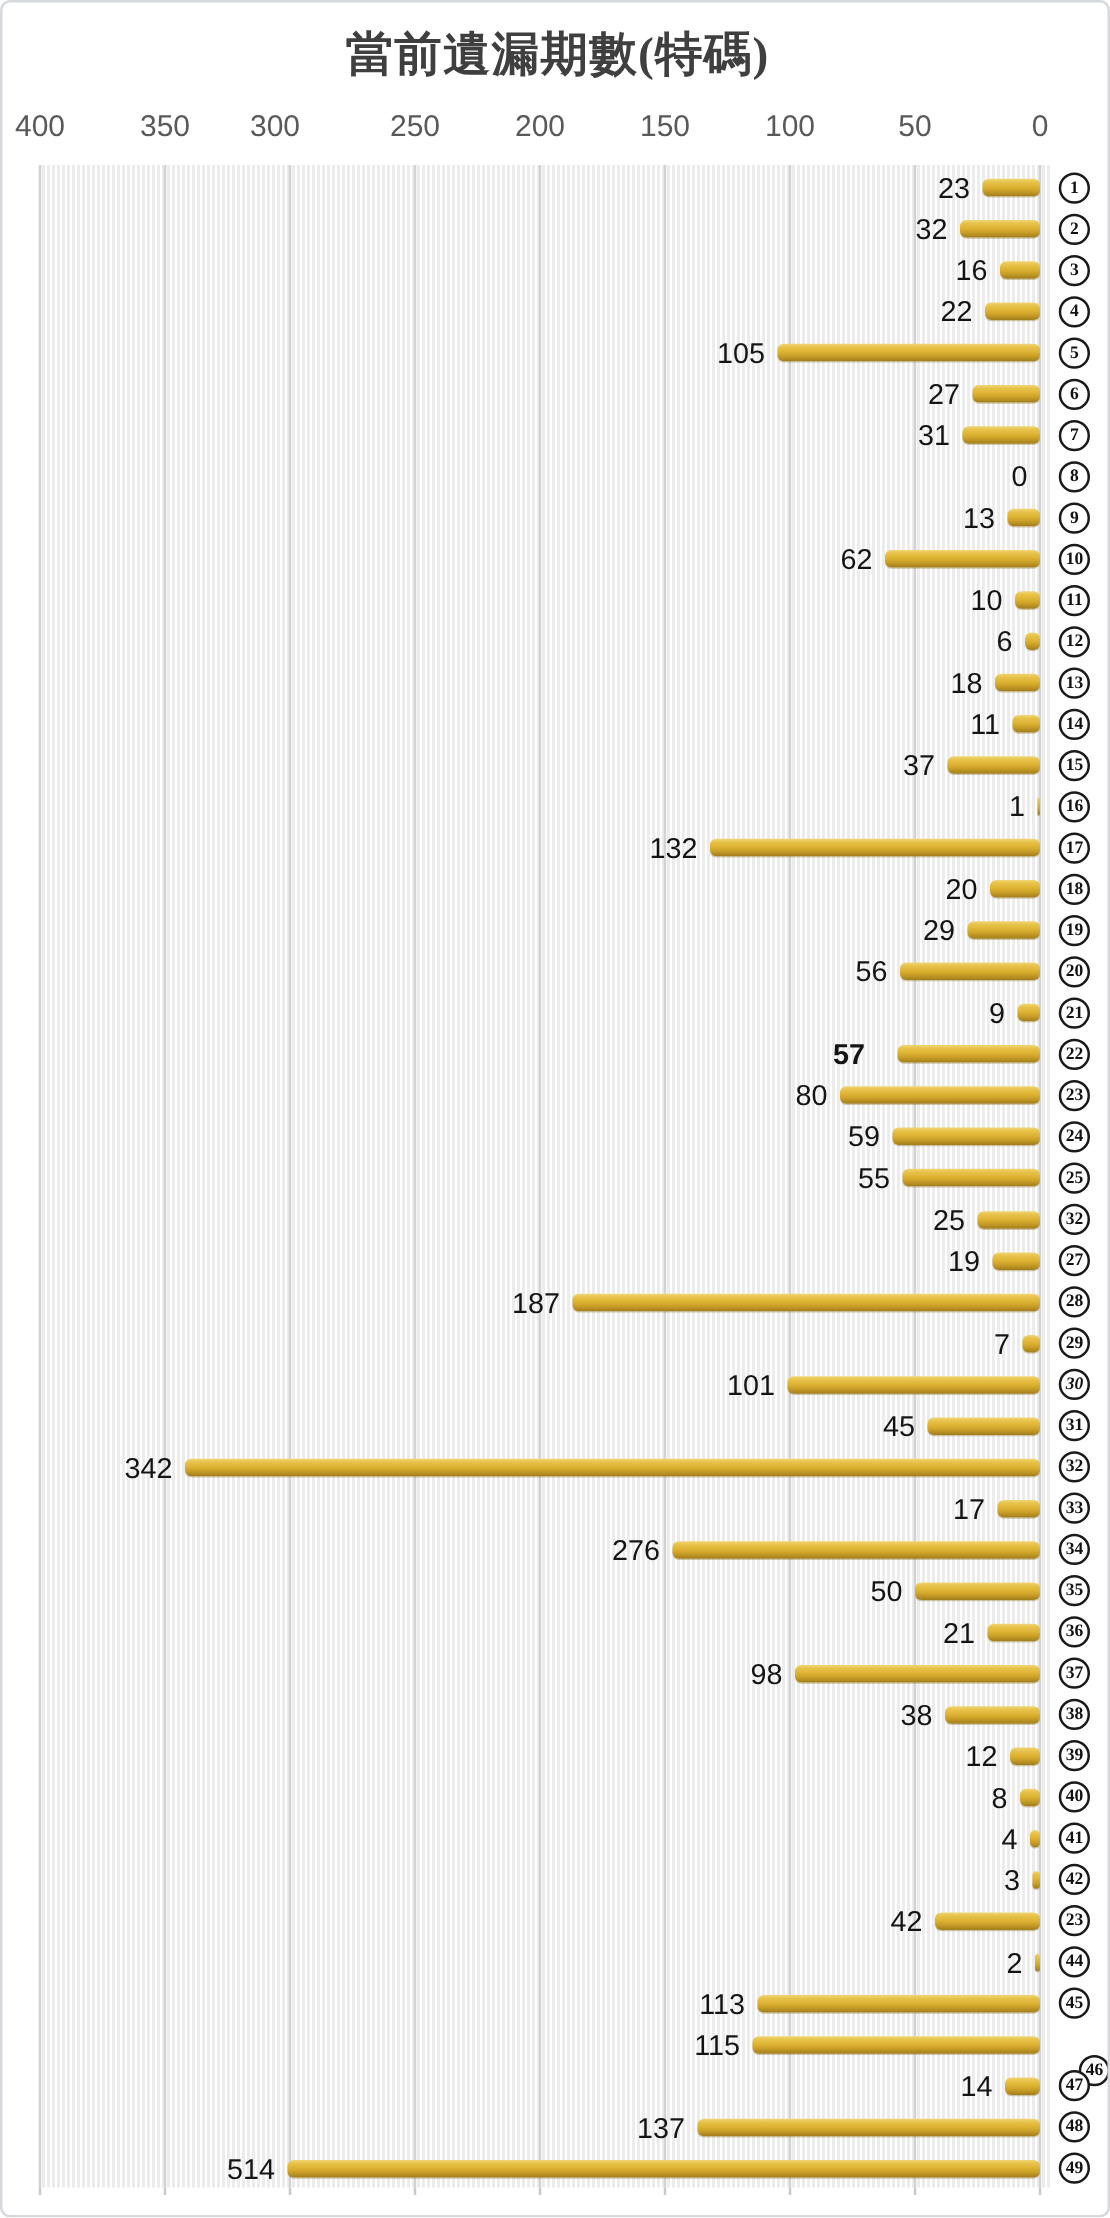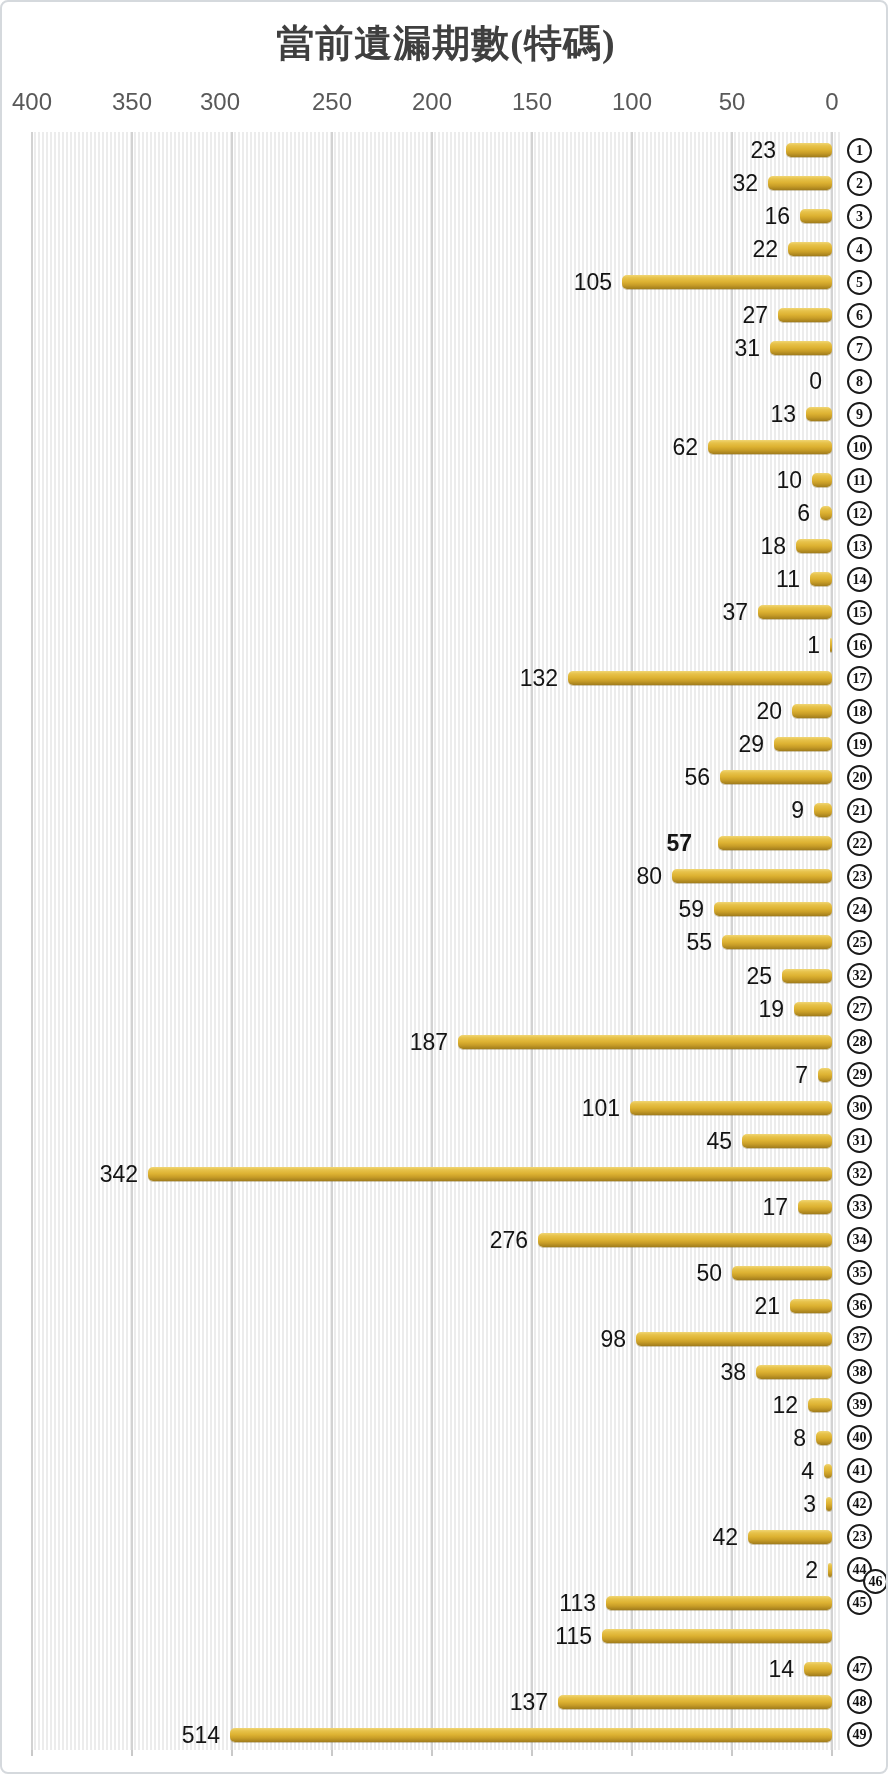--- a/index.html
+++ b/index.html
@@ -254,33 +254,33 @@
     <div class="cat-circle" style="top: 763px;">20</div>
     <div class="cat-circle" style="top: 796px;">21</div>
     <div class="cat-circle" style="top: 829px;">22</div>
     <div class="cat-circle" style="top: 862px;">23</div>
     <div class="cat-circle" style="top: 895px;">24</div>
     <div class="cat-circle" style="top: 928px;">25</div>
     <div class="cat-circle" style="top: 961px;">32</div>
     <div class="cat-circle" style="top: 994px;">27</div>
     <div class="cat-circle" style="top: 1027px;">28</div>
     <div class="cat-circle" style="top: 1060px;">29</div>
-    <div class="cat-circle" style="top: 1093px;">30</div>
+    <div class="cat-circle" style="top: 1093px; font-style: italic;">30</div>
     <div class="cat-circle" style="top: 1126px;">31</div>
     <div class="cat-circle" style="top: 1159px;">32</div>
     <div class="cat-circle" style="top: 1192px;">33</div>
     <div class="cat-circle" style="top: 1225px;">34</div>
     <div class="cat-circle" style="top: 1258px;">35</div>
     <div class="cat-circle" style="top: 1291px;">36</div>
     <div class="cat-circle" style="top: 1324px;">37</div>
     <div class="cat-circle" style="top: 1357px;">38</div>
     <div class="cat-circle" style="top: 1390px;">39</div>
     <div class="cat-circle" style="top: 1423px;">40</div>
     <div class="cat-circle" style="top: 1456px;">41</div>
     <div class="cat-circle" style="top: 1489px;">42</div>
     <div class="cat-circle" style="top: 1522px;">23</div>
     <div class="cat-circle" style="top: 1555px;">44</div>
     <div class="cat-circle" style="top: 1588px;">45</div>
-    <div class="cat-circle" style="top: 1567px; margin-left: 16px;">46</div>
+    <div class="cat-circle" style="top: 1642px; margin-left: 16px;">46</div>
     <div class="cat-circle" style="top: 1654px;">47</div>
     <div class="cat-circle" style="top: 1687px;">48</div>
     <div class="cat-circle" style="top: 1720px;">49</div>
   </div>
 
 </body></html>

